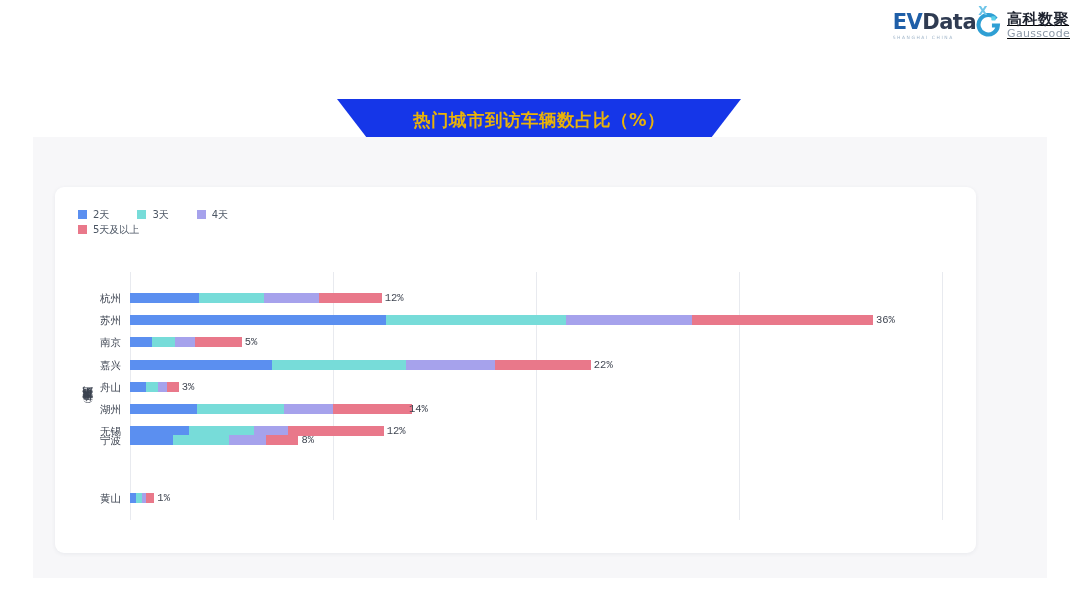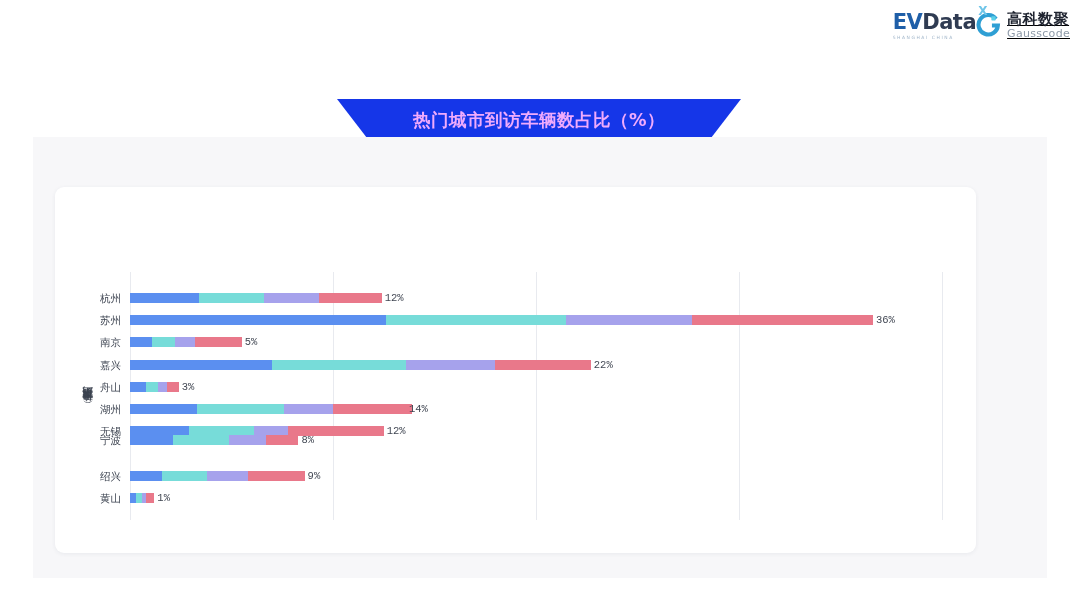--- a/index.html
+++ b/index.html
@@ -51,21 +51,21 @@
     position: absolute; left: 337px; top: 99px;
     width: 404px; height: 42px;
   }
   .ribbon {
     width: 100%; height: 100%;
     background: #1536e8;
     clip-path: polygon(0 0, 100% 0, 92% 100%, 8% 100%);
     display: flex; align-items: center; justify-content: center;
   }
   .ribbon-text {
-    color: #f0abfc; font-weight: 700; font-size: 17.5px;
+    color: #eab308; font-weight: 700; font-size: 17.5px;
     letter-spacing: 0.5px;
     font-family: "DejaVu Sans", sans-serif;
     white-space: nowrap;
   }
 
   
   .band {
     position: absolute; left: 33px; top: 137px;
     width: 1014px; height: 441px;
     background: #f7f7f9;
@@ -174,20 +174,39 @@
   <div class="ribbon-wrap">
     <div class="ribbon">
       <div class="ribbon-text">热门城市到访车辆数占比（%）</div>
     </div>
   </div>
 
   <div class="band"></div>
 
   <div class="card">
 
+    <div class="legend" id="legend">
+        <div class="legend-item">
+          <span class="legend-swatch" style="background: rgb(91, 143, 240);"></span>
+          <span class="legend-label">2天</span>
+        </div>
+        <div class="legend-item">
+          <span class="legend-swatch" style="background: rgb(119, 220, 217);"></span>
+          <span class="legend-label">3天</span>
+        </div>
+        <div class="legend-item">
+          <span class="legend-swatch" style="background: rgb(166, 162, 236);"></span>
+          <span class="legend-label">4天</span>
+        </div>
+        <div class="legend-break"></div>
+        <div class="legend-item row2">
+          <span class="legend-swatch" style="background: rgb(233, 120, 138);"></span>
+          <span class="legend-label">5天及以上</span>
+        </div>
+      </div>
 
     <div class="ylabel">
       <span>热搜城市排名（从上到下）</span>
     </div>
 
     <div class="plot" id="plot">
       <div class="axisline"></div>
     <div class="gridline" style="left: 203px;"></div>
         <div class="gridline" style="left: 406px;"></div>
         <div class="gridline" style="left: 609px;"></div>
@@ -265,30 +284,20 @@
         <div class="row" style="top: 142px;">
           <div class="cat-label">宁波</div>
           <div class="bar">
             <div class="seg" style="width: 42.63px; background: rgb(91, 143, 240);"></div>
             <div class="seg" style="width: 56.84px; background: rgb(119, 220, 217);"></div>
             <div class="seg" style="width: 36.54px; background: rgb(166, 162, 236);"></div>
             <div class="seg" style="width: 32.48px; background: rgb(233, 120, 138);"></div>
           </div>
           <div class="bar-label" style="left: 168.49px;">8%</div>
         </div>
-        <div class="row" style="top: 177.6px;">
-          <div class="cat-label">绍兴</div>
-          <div class="bar">
-            <div class="seg" style="width: 32.48px; background: rgb(91, 143, 240);"></div>
-            <div class="seg" style="width: 44.66px; background: rgb(119, 220, 217);"></div>
-            <div class="seg" style="width: 40.6px; background: rgb(166, 162, 236);"></div>
-            <div class="seg" style="width: 56.84px; background: rgb(233, 120, 138);"></div>
-          </div>
-          <div class="bar-label" style="left: 174.58px;">9%</div>
-        </div>
         <div class="row" style="top: 199.8px;">
           <div class="cat-label">黄山</div>
           <div class="bar">
             <div class="seg" style="width: 6.09px; background: rgb(91, 143, 240);"></div>
             <div class="seg" style="width: 6.09px; background: rgb(119, 220, 217);"></div>
             <div class="seg" style="width: 4.06px; background: rgb(166, 162, 236);"></div>
             <div class="seg" style="width: 8.12px; background: rgb(233, 120, 138);"></div>
           </div>
           <div class="bar-label" style="left: 24.36px;">1%</div>
         </div>

